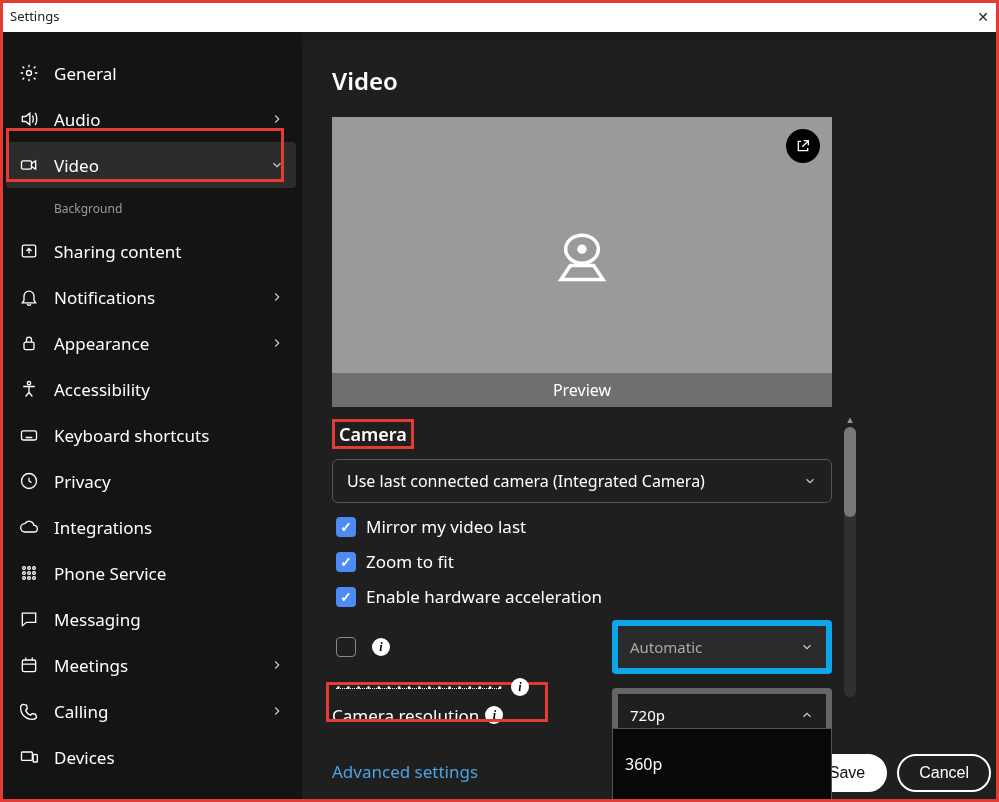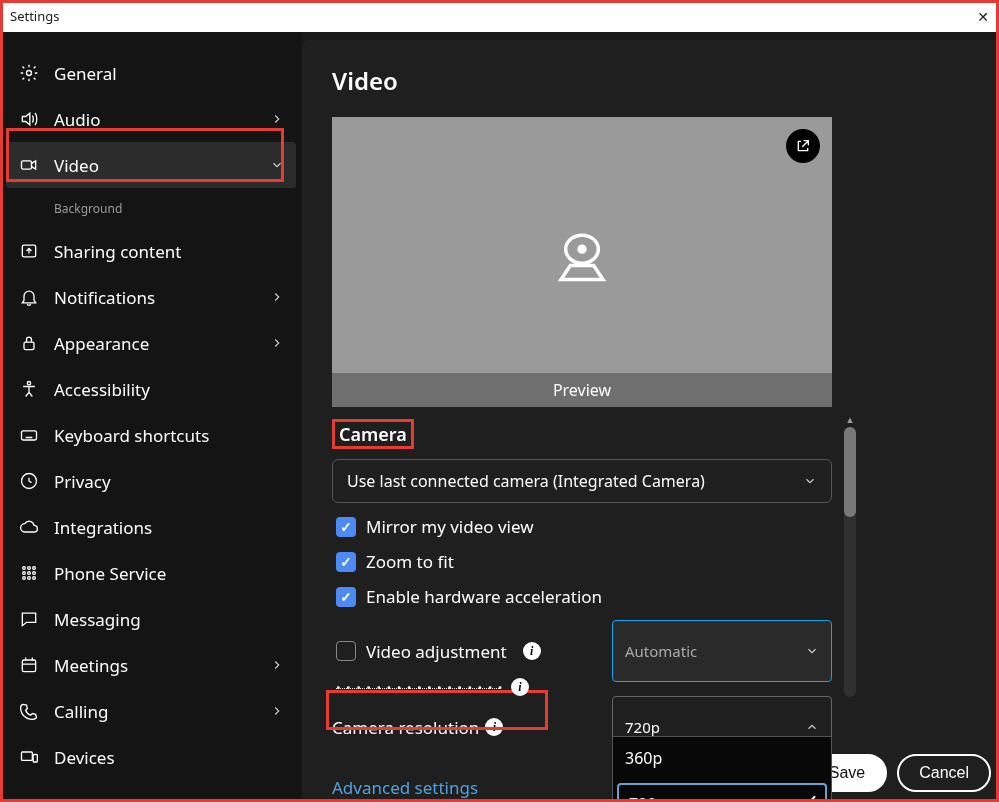--- a/index.html
+++ b/index.html
@@ -145,36 +145,36 @@
     display:inline-flex;align-items:center;justify-content:center;
     font-size:12px;font-weight:bold;font-style:italic;font-family:serif;
     margin-left:6px;
   }
   .form-row{
     display:flex; align-items:center; margin-top:14px;
   }
   .form-row .lbl{ font-size:17px; display:flex; align-items:center; }
   .small-dd{
     margin-left:auto; width:220px;
-    border:1px solid #0ea5e9; background:#2a2a2a; color:#aaa;
-    padding:20px 12px; border-radius:4px;
+    border:6px solid #0ea5e9; background:#2a2a2a; color:#aaa;
+    padding:11px 12px; border-radius:4px;
     display:flex; align-items:center; font-size:15px;
   }
   .small-dd.active{ color:#fff; background:#1f1f1f; border-color:#666;}
   .small-dd .chev{margin-left:auto;}
   .res-row{ position:relative; }
   .red-res{ position:absolute; left:-6px; top:-6px; width:222px; height:40px; border:3px solid #e53b35; pointer-events:none;}
   .res-popup{
     position:absolute; right:0; top:40px;
     width:220px; background:#080808;
     border:1px solid #555; border-radius:0 0 4px 4px;
     z-index:30;
   }
   .res-opt{
-    padding:10px 12px; font-size:16px; cursor:pointer;
+    padding:24px 12px; font-size:16px; cursor:pointer;
     display:flex; align-items:center; position:relative;
   }
   .res-opt.selected{ border:2px solid #6b9fd8; border-radius:4px; margin:4px; padding:8px 10px;}
   .res-opt.selected::after{
     content:""; position:absolute; right:10px;
     width:14px; height:7px; border-left:2px solid #fff; border-bottom:2px solid #fff;
     transform: rotate(-45deg); top:10px;
   }
   .adv-link{ color:#4ea3e0; font-size:17px; margin-top:18px; display:inline-block; cursor:pointer;}
   .cutoff{
@@ -417,33 +417,32 @@
 
       <div class="dropdown">
         <span>Use last connected camera (Integrated Camera)</span>
         <svg class="chev" viewBox="0 0 24 24">
             <path d="M6 9l6 6 6-6"></path>
           </svg>
       </div>
 
       <div class="checkrow">
         <span class="cb checked"></span>
-        <span>Mirror my video view</span>
+        <span>Mirror my video last</span>
       </div>
       <div class="checkrow">
         <span class="cb checked"></span>
         <span>Zoom to fit</span>
       </div>
       <div class="checkrow">
         <span class="cb checked"></span>
         <span>Enable hardware acceleration</span>
       </div>
       <div class="checkrow" style="margin-top:12px;">
         <span class="cb unchecked"></span>
-        <span>Video adjustment</span>
         <span class="info-icon">i</span>
         <span class="small-dd" style="margin-left:auto;pointer-events:none;">
           <span>Automatic</span>
           <svg class="chev" viewBox="0 0 24 24">
               <path d="M6 9l6 6 6-6"></path>
             </svg>
         </span>
       </div>
 
       <div class="form-row res-row">

